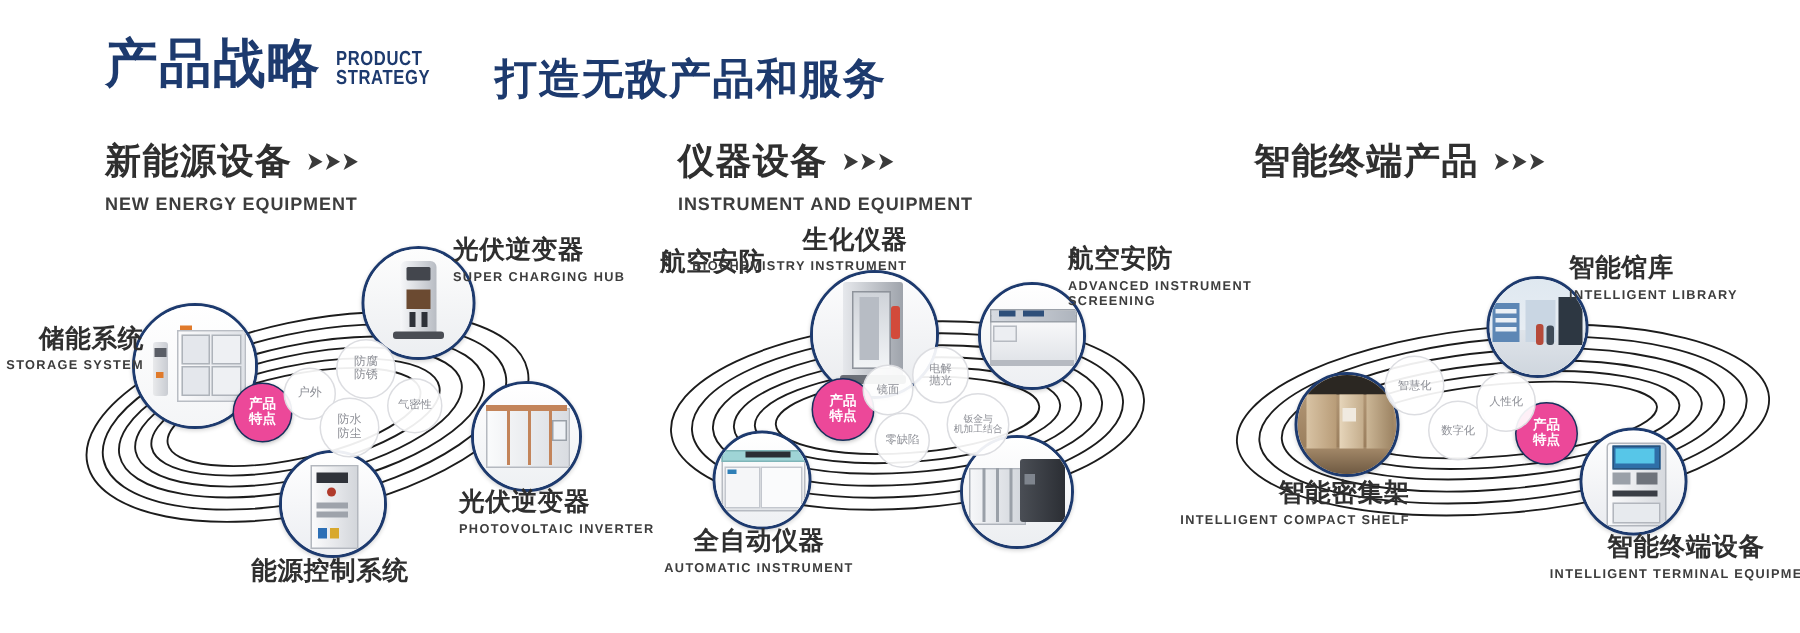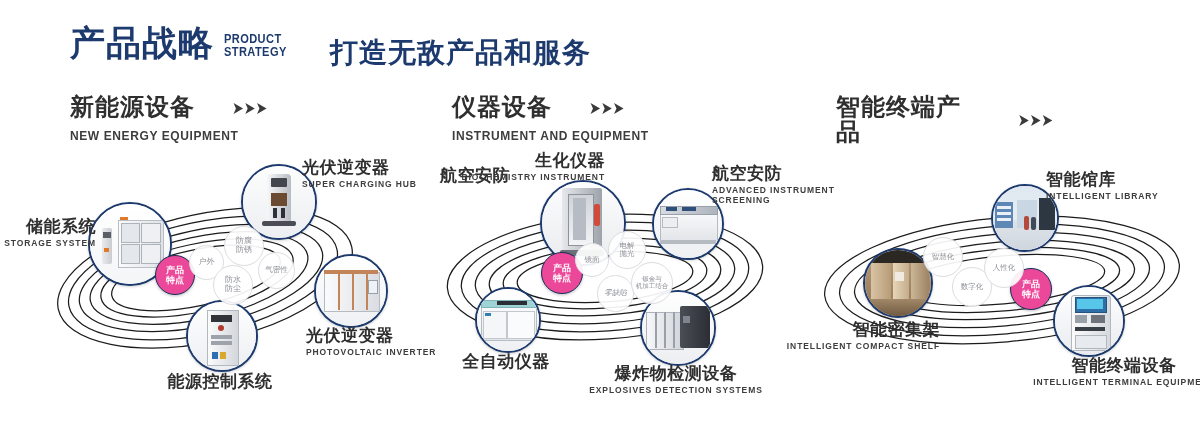--- a/index.html
+++ b/index.html
@@ -24,21 +24,21 @@
     font-family:"Liberation Sans",sans-serif;
   }
   .hdr-sub{
     position:absolute;left:330px;top:34px;
     font-size:28px;font-weight:bold;color:#1d3a6e;letter-spacing:1px;
     font-family:"DejaVu Sans",sans-serif;
   }
 
   
   .sec{position:absolute;}
-  .sec-row{display:flex;align-items:center;gap:28px;}
+  .sec-row{display:flex;align-items:center;}
   .sec-cn{
     font-size:24px;font-weight:bold;color:#2f2f2f;letter-spacing:1px;
     font-family:"DejaVu Sans",sans-serif;line-height:1.05;
   }
   .sec-arrows{margin-left:9px;color:#3a3a3a;font-size:14px;letter-spacing:-1px;
     font-weight:bold;display:flex;gap:1px;}
   .sec-arrows span{display:inline-block;transform:scaleY(1.25);}
   .sec-en{
     margin-top:9px;font-size:12px;font-weight:bold;color:#3d3d3d;
     letter-spacing:0.6px;font-family:"Liberation Sans",sans-serif;
@@ -289,54 +289,51 @@
         <div class="dev" style="left:4px;top:14px;width:54px;height:36px;background:linear-gradient(180deg,#fcfcfd,#e2e5e9);border:1px solid #b7bbc2;"></div>
         <div class="dev" style="left:4px;top:11px;width:54px;height:6px;background:#9fd4d6;border:1px solid #7fb5b8;"></div>
         <div class="dev" style="left:20px;top:12px;width:30px;height:4px;background:#2b2e34;"></div>
         <div class="dev" style="left:6px;top:22px;width:22px;height:26px;background:#f5f6f8;border:1px solid #c3c7ce;"></div>
         <div class="dev" style="left:30px;top:22px;width:26px;height:26px;background:#fafbfc;border:1px solid #c3c7ce;"></div>
         <div class="dev" style="left:8px;top:24px;width:6px;height:3px;background:#2f7fb7;"></div>
       </div>
     </div>
     <div class="lbl c" style="left:-9px;top:202px;width:230px;">
       <div class="cn">全自动仪器</div>
+      <div class="en">AUTOMATIC INSTRUMENT</div>
     </div>
 
     <div class="node" style="left:240px;top:140px;width:72px;height:72px;">
       <div class="node-inner" style="background:linear-gradient(#ffffff,#eceef1);">
         <div class="dev" style="left:4px;top:20px;width:36px;height:36px;background:linear-gradient(90deg,#f6f7f9,#d0d4da);border:1px solid #aeb3bb;"></div>
         <div class="dev" style="left:13px;top:20px;width:1.5px;height:36px;background:#9aa0a8;"></div>
         <div class="dev" style="left:22px;top:20px;width:1.5px;height:36px;background:#9aa0a8;"></div>
         <div class="dev" style="left:31px;top:20px;width:1.5px;height:36px;background:#9aa0a8;"></div>
         <div class="dev" style="left:38px;top:14px;width:30px;height:42px;background:linear-gradient(90deg,#4a4e55,#2b2e34);border-radius:2px;"></div>
         <div class="dev" style="left:41px;top:24px;width:7px;height:7px;background:#7f858e;"></div>
       </div>
     </div>
-    <div class="lbl c" style="left:163px;top:214px;width:226px;">
-      <div class="cn">爆炸物检测设备</div>
-      <div class="en">EXPLOSIVES DETECTION SYSTEMS</div>
-    </div>
 
     <div class="bub core" style="left:141px;top:102px;width:40px;height:40px;font-size:9px;">
       <div>
         <div>产品</div>
         <div>特点</div>
       </div>
     </div>
 
     <div class="bub" style="left:175px;top:93px;width:32px;height:32px;font-size:7.5px;">
       <div>镜面</div>
     </div>
     <div class="bub" style="left:208px;top:81px;width:36px;height:36px;font-size:7.5px;">
       <div>
         <div>电解</div>
         <div>抛光</div>
       </div>
     </div>
-    <div class="bub" style="left:197px;top:125px;width:35px;height:35px;font-size:7.5px;font-style:italic;">
+    <div class="bub" style="left:183px;top:125px;width:35px;height:35px;font-size:7.5px;">
       <div>零缺陷</div>
     </div>
     <div class="bub" style="left:231px;top:112px;width:40px;height:40px;font-size:6.5px;">
       <div>
         <div>钣金与</div>
         <div>机加工结合</div>
       </div>
     </div>
   </div>
 

